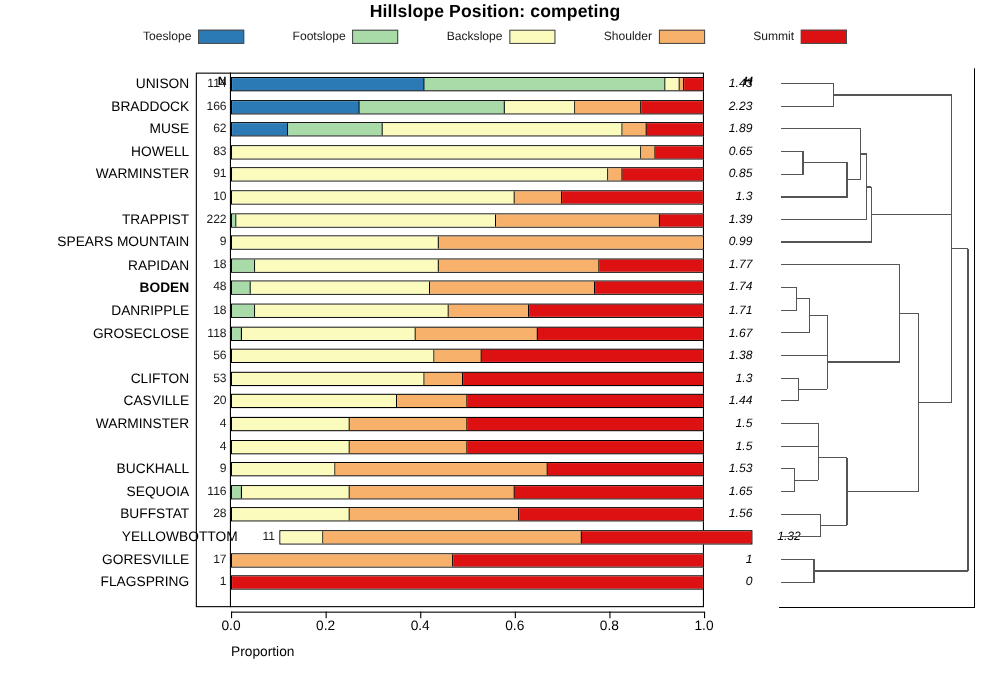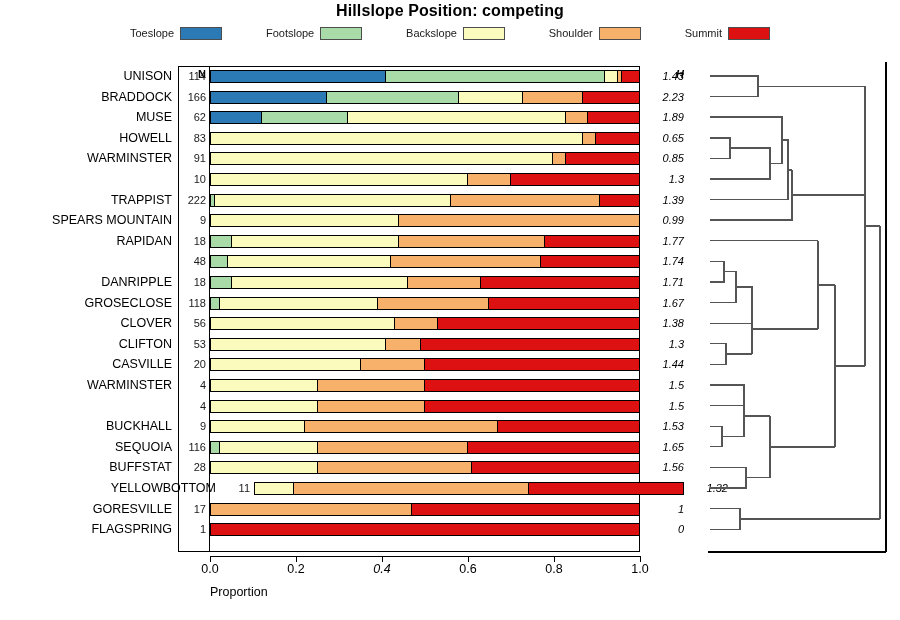--- a/index.html
+++ b/index.html
@@ -325,20 +325,21 @@
         <div class="row-n">18</div>
         <div class="bar">
           <div class="seg" style="flex: 0 0 5%; background: rgb(169, 219, 169);"></div>
           <div class="seg" style="flex: 0 0 39%; background: rgb(251, 251, 189);"></div>
           <div class="seg" style="flex: 0 0 34%; background: rgb(247, 177, 106);"></div>
           <div class="seg" style="flex: 0 0 22%; background: rgb(221, 17, 17);"></div>
         </div>
         <div class="row-h">1.77</div>
       </div>
       <div class="row" style="top: 251.4px;">
+        <div class="row-label bold">BODEN</div>
         <div class="row-n">48</div>
         <div class="bar">
           <div class="seg" style="flex: 0 0 4%; background: rgb(169, 219, 169);"></div>
           <div class="seg" style="flex: 0 0 38%; background: rgb(251, 251, 189);"></div>
           <div class="seg" style="flex: 0 0 35%; background: rgb(247, 177, 106);"></div>
           <div class="seg" style="flex: 0 0 23%; background: rgb(221, 17, 17);"></div>
         </div>
         <div class="row-h">1.74</div>
       </div>
       <div class="row" style="top: 272px;">
@@ -357,21 +358,20 @@
         <div class="row-n">118</div>
         <div class="bar">
           <div class="seg" style="flex: 0 0 2%; background: rgb(169, 219, 169);"></div>
           <div class="seg" style="flex: 0 0 37%; background: rgb(251, 251, 189);"></div>
           <div class="seg" style="flex: 0 0 26%; background: rgb(247, 177, 106);"></div>
           <div class="seg" style="flex: 0 0 35%; background: rgb(221, 17, 17);"></div>
         </div>
         <div class="row-h">1.67</div>
       </div>
       <div class="row" style="top: 313.2px;">
-        <div class="row-label">CLOVER</div>
         <div class="row-n">56</div>
         <div class="bar">
           <div class="seg" style="flex: 0 0 43%; background: rgb(251, 251, 189);"></div>
           <div class="seg" style="flex: 0 0 10%; background: rgb(247, 177, 106);"></div>
           <div class="seg" style="flex: 0 0 47%; background: rgb(221, 17, 17);"></div>
         </div>
         <div class="row-h">1.38</div>
       </div>
       <div class="row" style="top: 333.8px;">
         <div class="row-label">CLIFTON</div>
@@ -472,21 +472,21 @@
       </div>
     </div>
 
   <div id="x-axis"></div>
   <div id="x-ticks">
       <div class="x-tick" style="left: 210px;"></div>
       <div class="x-tick-label" style="left: 210px;">0.0</div>
       <div class="x-tick" style="left: 296px;"></div>
       <div class="x-tick-label" style="left: 296px; text-align: center;">0.2</div>
       <div class="x-tick" style="left: 382px;"></div>
-      <div class="x-tick-label" style="left: 382px; font-style: italic;">0.4</div>
+      <div class="x-tick-label" style="left: 382px;">0.4</div>
       <div class="x-tick" style="left: 468px;"></div>
       <div class="x-tick-label" style="left: 468px;">0.6</div>
       <div class="x-tick" style="left: 554px;"></div>
       <div class="x-tick-label" style="left: 554px;">0.8</div>
       <div class="x-tick" style="left: 640px;"></div>
       <div class="x-tick-label" style="left: 640px;">1.0</div>
     </div>
   <div id="x-axis-title">Proportion</div>
 
   <div id="dendrogram">

